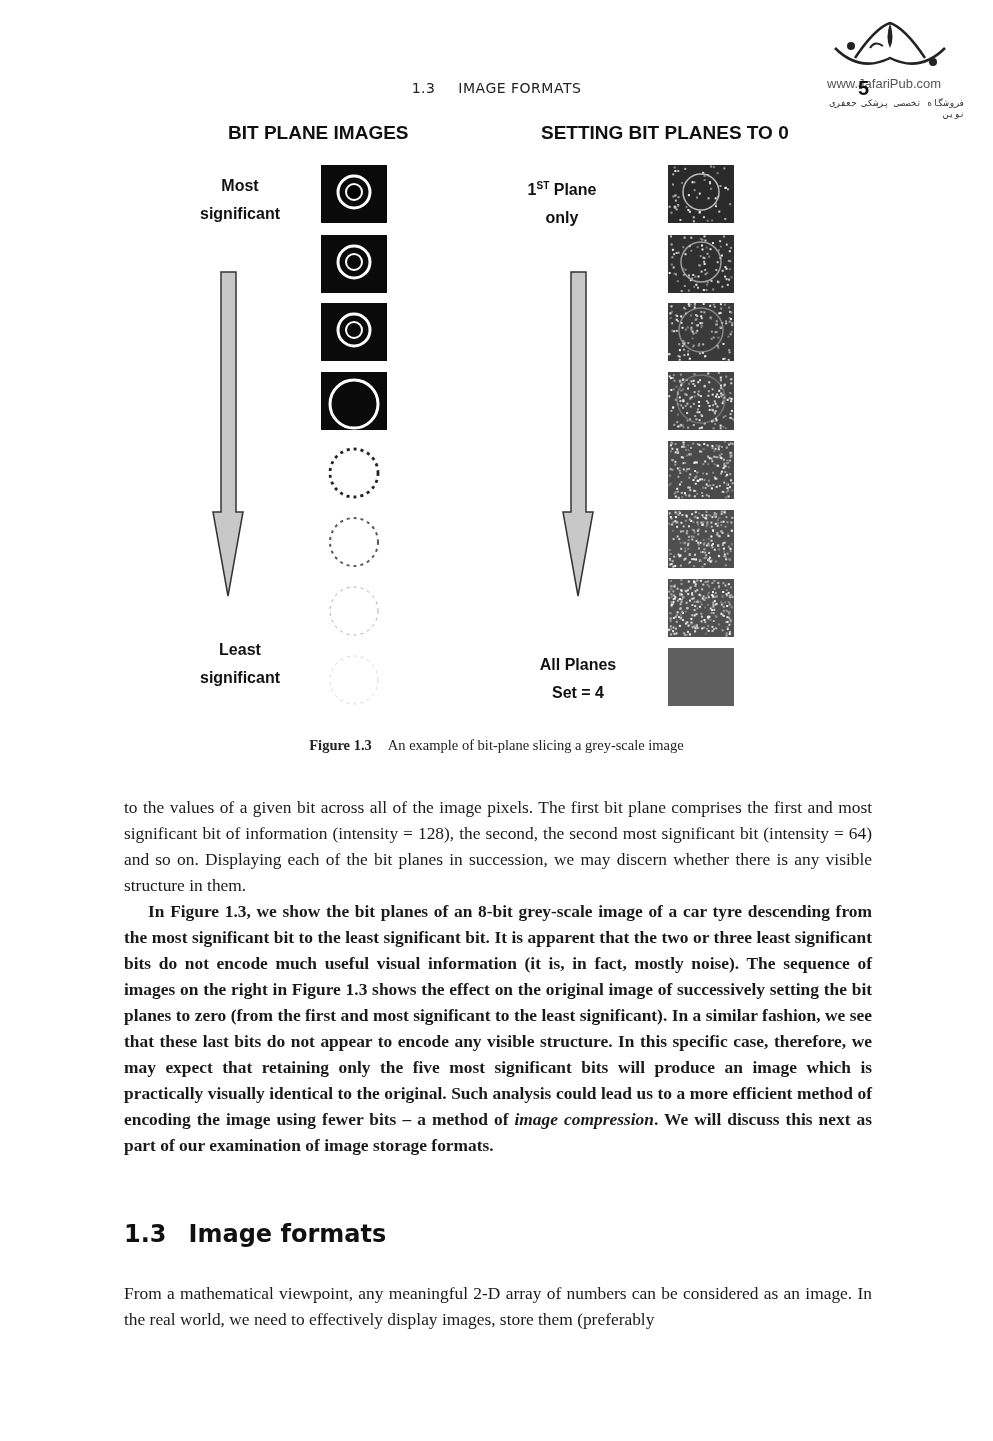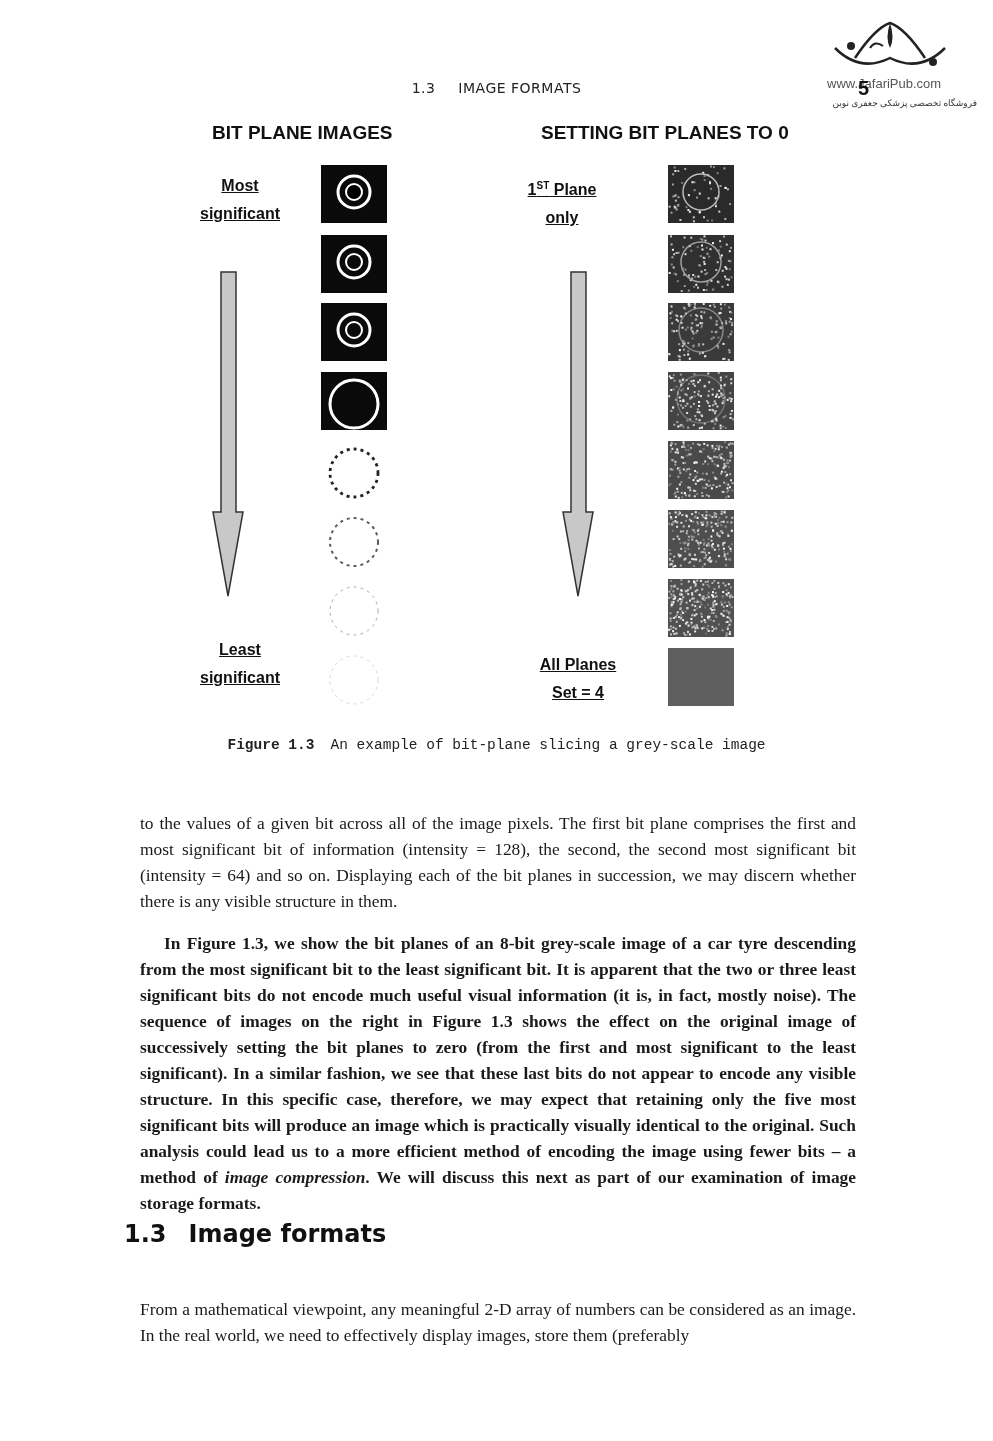--- a/index.html
+++ b/index.html
@@ -3,29 +3,29 @@
 <meta charset="utf-8">
 <style>
   html, body { margin:0; padding:0; background:#ffffff; }
   body { width:993px; height:1441px; position:relative; overflow:hidden; font-family:"Liberation Serif", serif; color:#1a1a1a; }
   .abs { position:absolute; }
   .running-head { left:0; width:993px; top:80px; text-align:center; font-family:"DejaVu Sans", sans-serif; font-size:14px; letter-spacing:0.5px; color:#222; }
   .running-head .num { margin-right:18px; }
   .page-num { left:858px; top:77px; font-family:"Liberation Sans", sans-serif; font-weight:bold; font-size:20px; color:#111; }
   .logo { left:815px; top:18px; width:150px; height:95px; }
   .logo .url { position:absolute; left:12px; top:58px; font-family:"Liberation Sans", sans-serif; font-size:13px; color:#555; }
-  .logo .fa { position:absolute; left:12px; top:80px; width:150px; text-align:right; font-family:Liberation Serif, serif; font-size:9px; color:#333; direction:rtl; }
+  .logo .fa { position:absolute; left:0; top:80px; width:150px; text-align:right; font-family:Liberation Mono, monospace; font-size:9px; color:#333; direction:rtl; }
   .fig-title { font-family:"Liberation Sans", sans-serif; font-weight:bold; font-size:19px; color:#111; }
-  .fig-label { font-family:"Liberation Sans", sans-serif; font-weight:bold; font-size:16px; color:#111; text-align:center; line-height:28px;text-decoration:underline; }
+  .fig-label { font-family:"Liberation Sans", sans-serif; font-weight:bold; font-size:16px; color:#111; text-align:center; line-height:28px; }
   .fig-label sup { font-size:10px; }
   .thumb { width:66px; height:58px; }
-  .caption { left:0; width:993px; top:737px; text-align:center; font-family:Liberation Mono, monospace; font-size:14.5px; color:#222; }
+  .caption { left:0; width:993px; top:737px; text-align:center; font-family:Liberation Serif, serif; font-size:14.5px; color:#222; }
   .caption b { font-weight:bold; margin-right:16px; }
   .body-text { left:124px; width:748px; font-size:17.4px; line-height:26px; text-align:justify; color:#1a1a1a; }
-  .body-text p { margin:16px; }
+  .body-text p { margin:0; }
   .body-text .indent { text-indent:24px;font-weight:bold; }
   .section-head { left:124px; top:1220px; font-family:"DejaVu Sans", sans-serif; font-weight:bold; font-size:24px; color:#111; }
   .section-head .num { margin-right:22px; }
 </style>
 </head>
 <body>
 
 <div class="abs running-head">
   <span class="num">1.3</span>
   <span>IMAGE FORMATS</span>
@@ -39,21 +39,21 @@
     <circle cx="36" cy="28" r="4" fill="#222"></circle>
     <circle cx="118" cy="44" r="4" fill="#222"></circle>
     <path d="M55 30 Q60 22 68 28" fill="none" stroke="#222" stroke-width="2"></path>
   </svg>
   <div class="url">www.JafariPub.com</div>
   <div class="fa">فروشگاه تخصصی پزشکی جعفری نوین</div>
 </div>
 <div class="abs page-num">5</div>
 
 <div>
-  <div class="abs fig-title" style="left:212px;top:122px;">BIT PLANE IMAGES</div>
+  <div class="abs fig-title" style="left:228px;top:122px;">BIT PLANE IMAGES</div>
   <div class="abs fig-title" style="left:541px;top:122px;">SETTING BIT PLANES TO 0</div>
 
   <div class="abs fig-label" style="left:180px;width:120px;top:172px;">
     <div>Most</div>
     <div>significant</div>
   </div>
   <div class="abs fig-label" style="left:180px;width:120px;top:636px;">
     <div>Least</div>
     <div>significant</div>
   </div>

